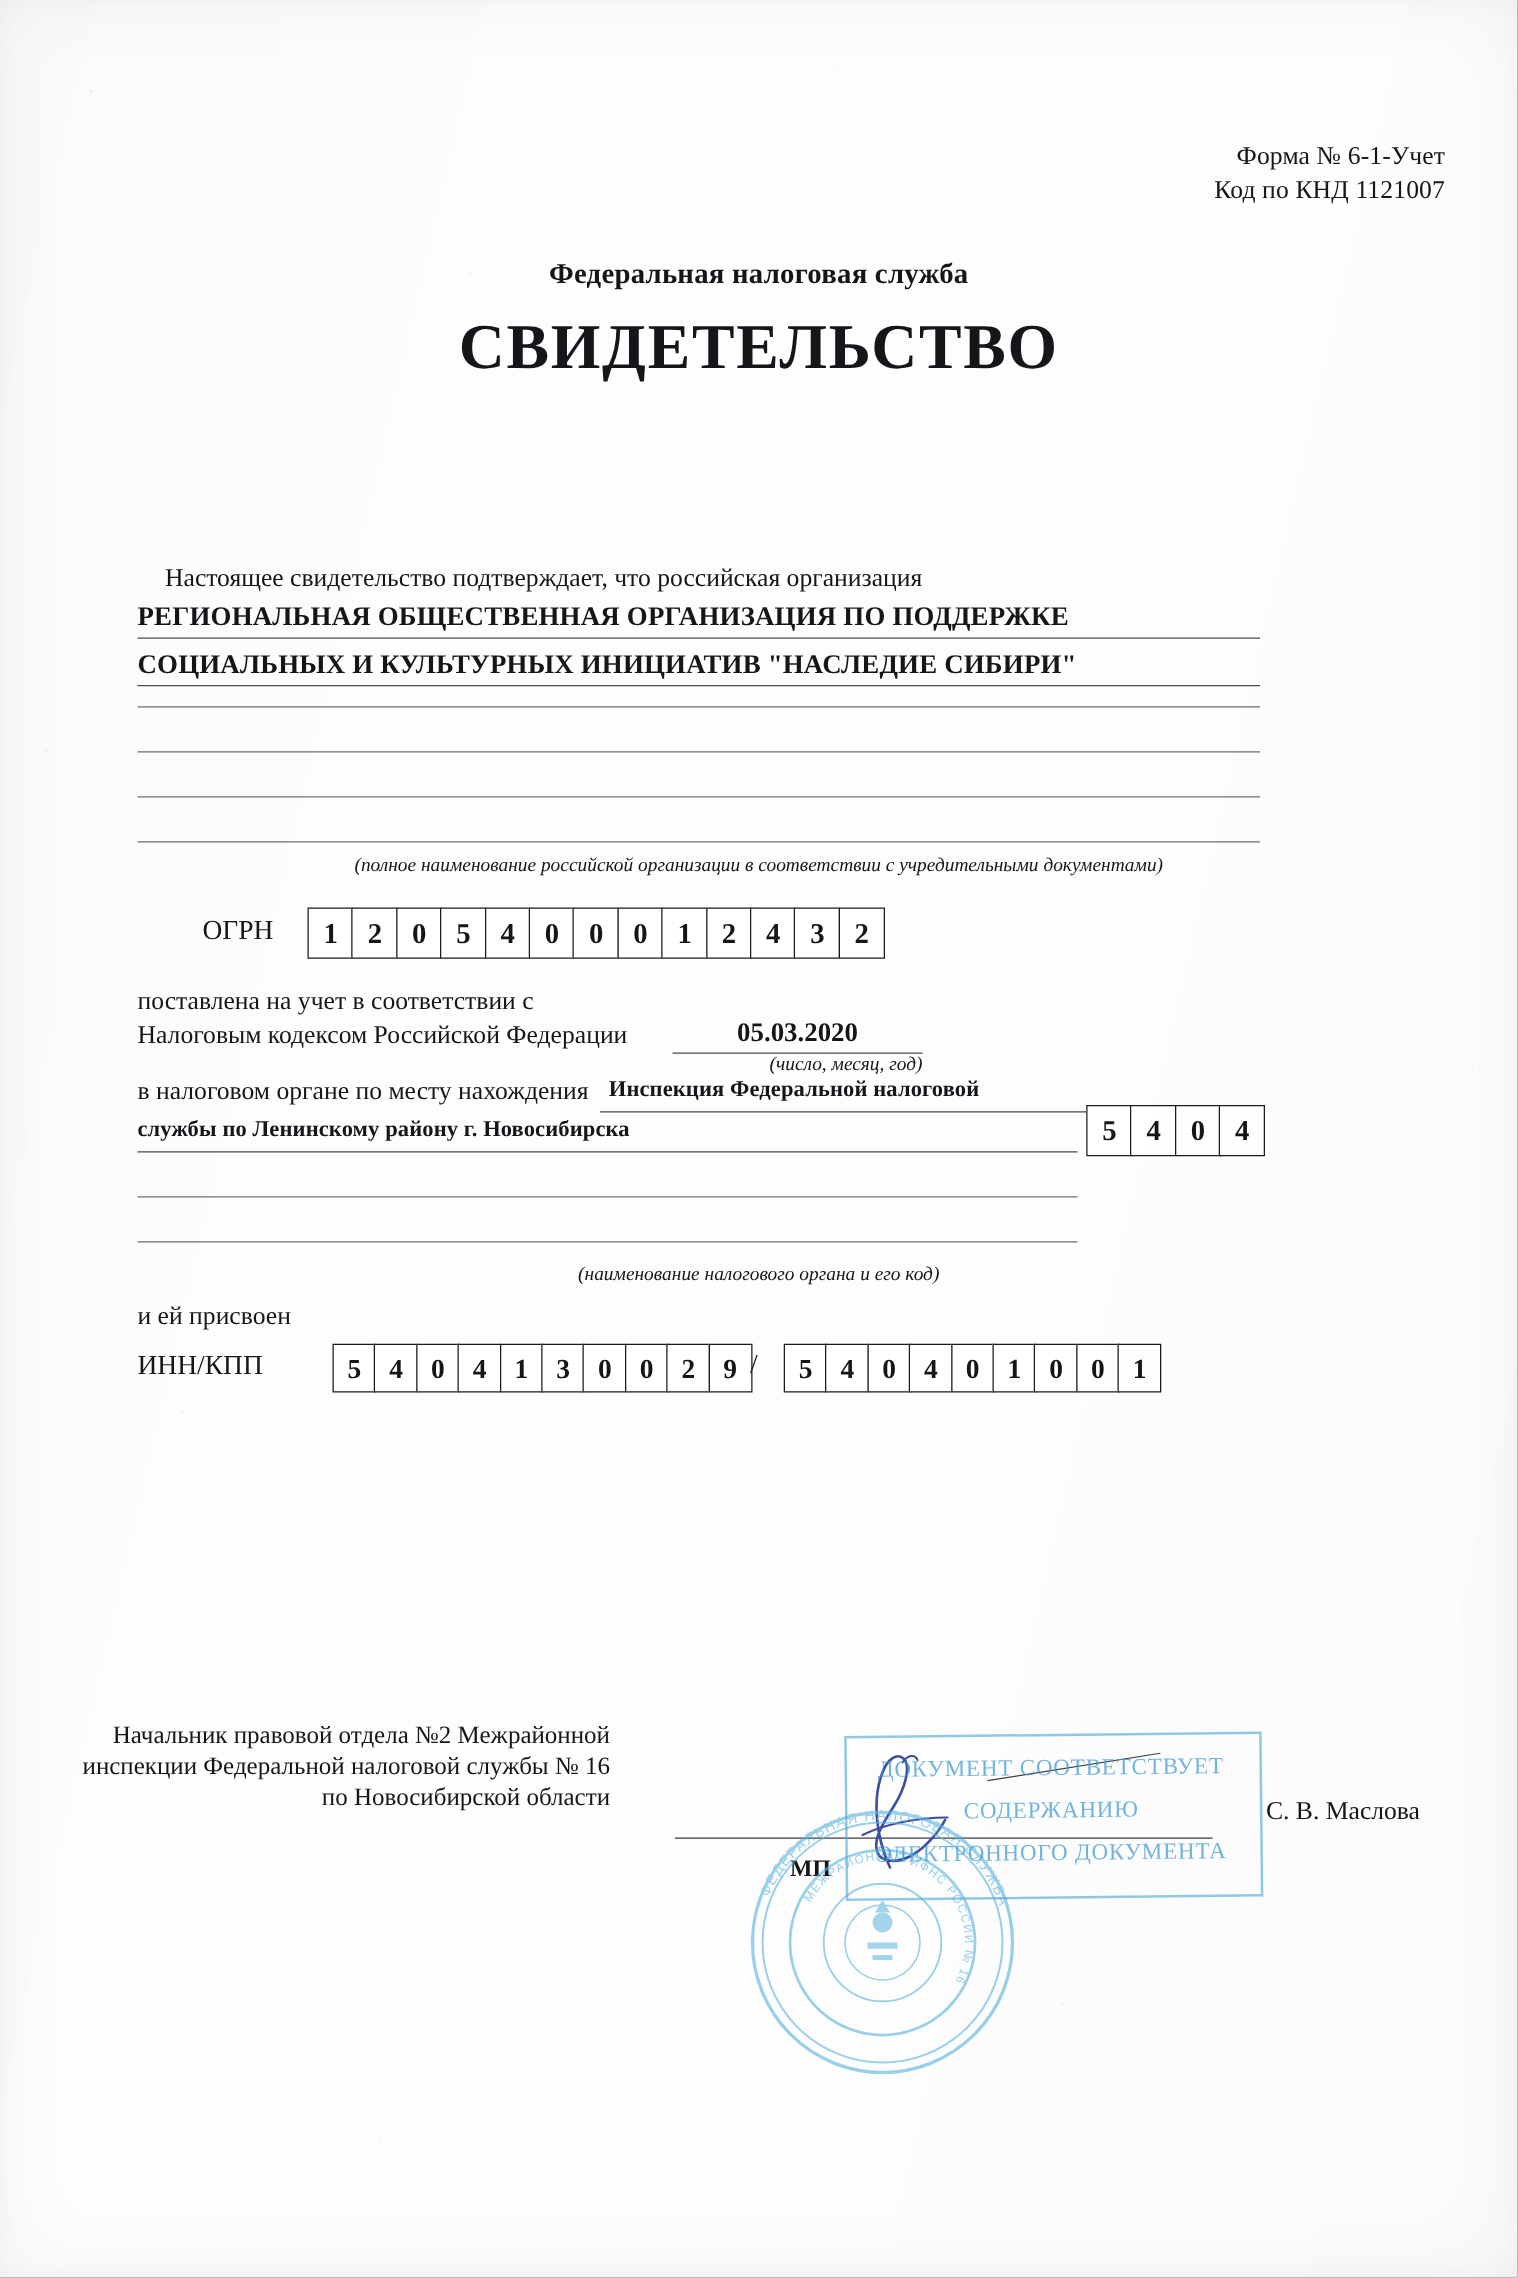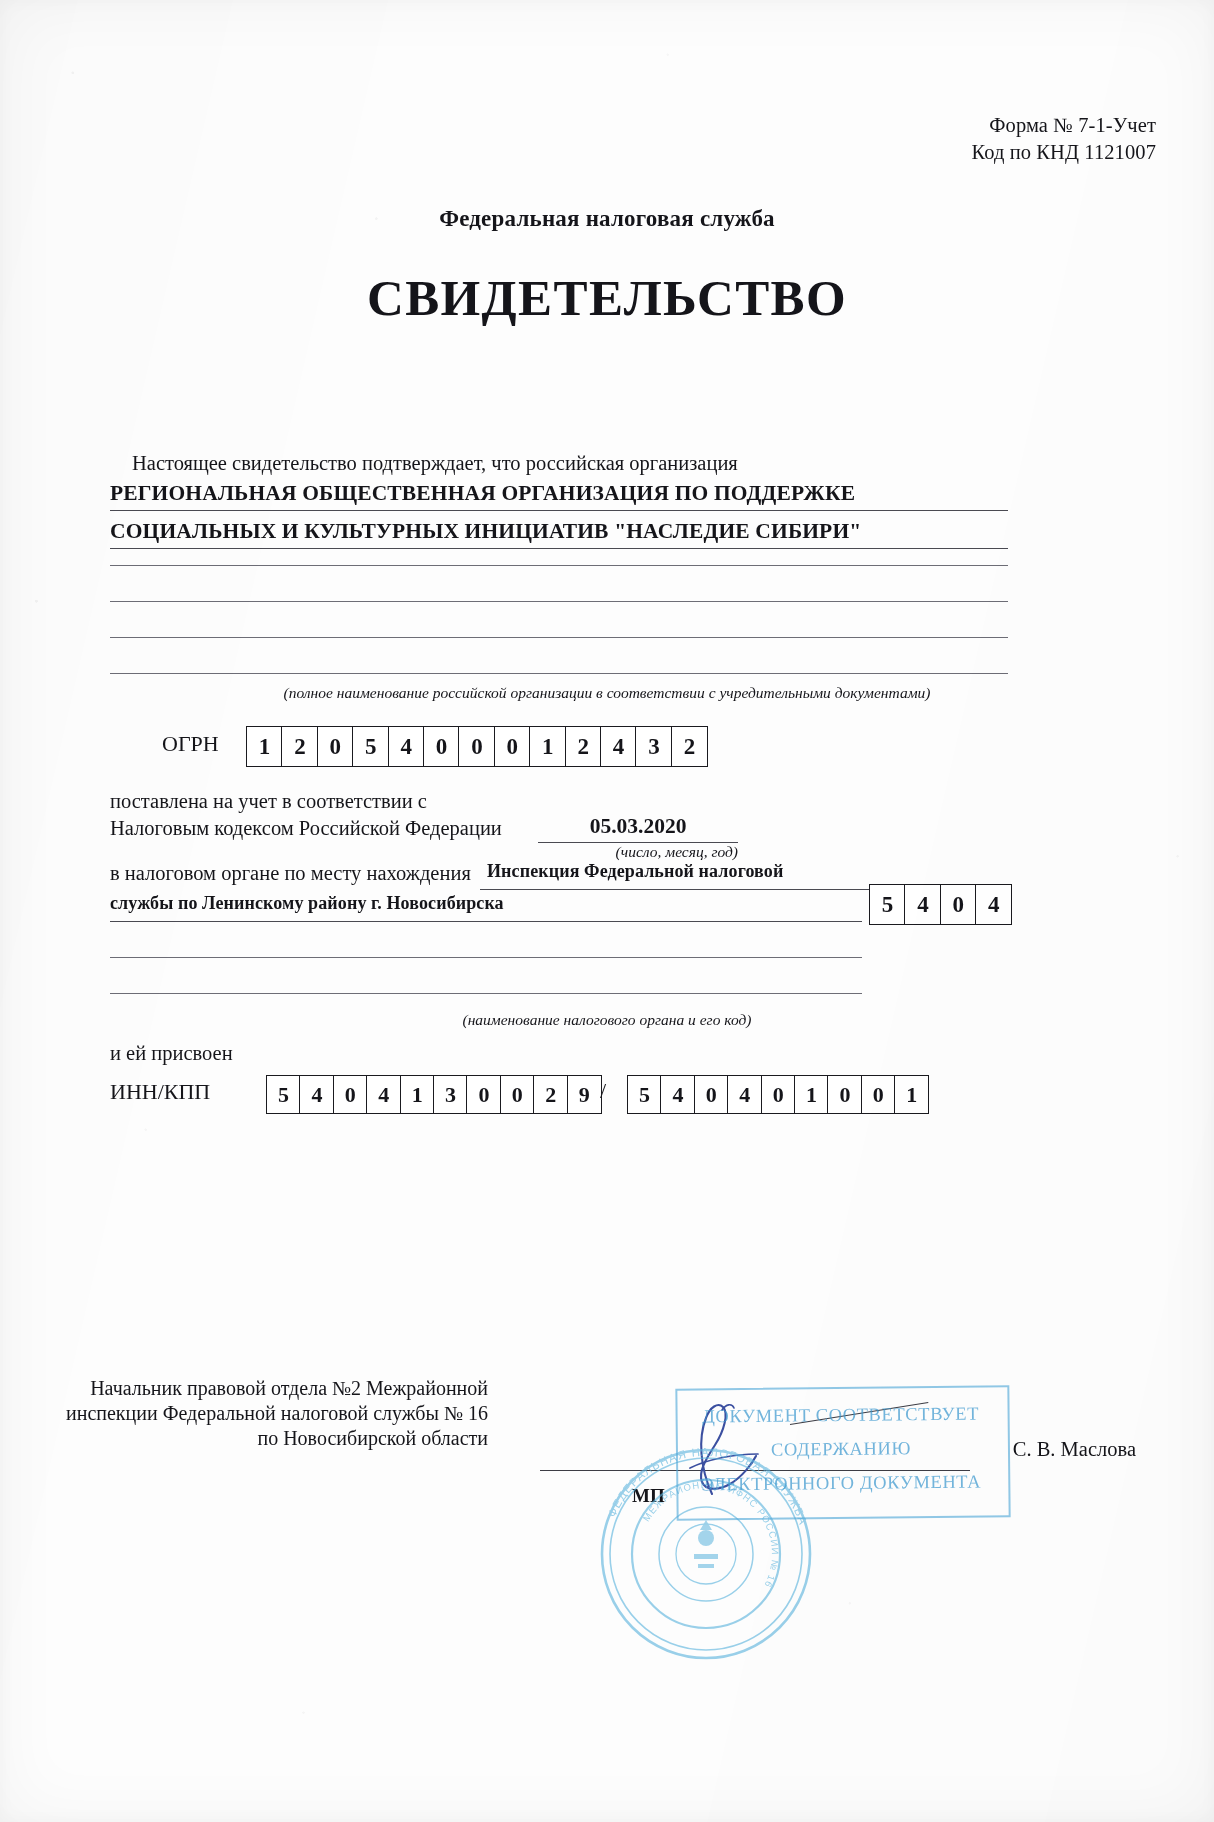--- a/index.html
+++ b/index.html
@@ -65,21 +65,20 @@
   }
   .bigtitle {
     position: absolute;
     top: 249px;
     left: 0;
     width: 100%;
     text-align: center;
     font-weight: bold;
     font-size: 51px;
     letter-spacing: 1.4px;
-    margin-top: 20px;
   }
   .subtitle {
     position: absolute;
     top: 365px;
     left: 0;
     width: 100%;
     text-align: center;
     font-weight: bold;
     font-size: 21.5px;
     line-height: 29px;
@@ -249,21 +248,21 @@
     transform: rotate(-0.6deg);
   }
   .vstamp-text div { white-space: nowrap; }
 </style>
 </head>
 <body>
 
 <div id="page">
 
   <div class="formcode">
-    <div>Форма № 7-1-Учет</div>
+    <div>Форма № 6-1-Учет</div>
     <div>Код по КНД 1121007</div>
   </div>
 
   <div class="agency">Федеральная налоговая служба</div>
   <div class="bigtitle">СВИДЕТЕЛЬСТВО</div>
 
   <div class="lead">Настоящее свидетельство подтверждает, что российская организация</div>
   <div class="orgline l1">РЕГИОНАЛЬНАЯ ОБЩЕСТВЕННАЯ ОРГАНИЗАЦИЯ ПО ПОДДЕРЖКЕ</div>
   <div class="orgline l2">СОЦИАЛЬНЫХ И КУЛЬТУРНЫХ ИНИЦИАТИВ "НАСЛЕДИЕ СИБИРИ"</div>
 

